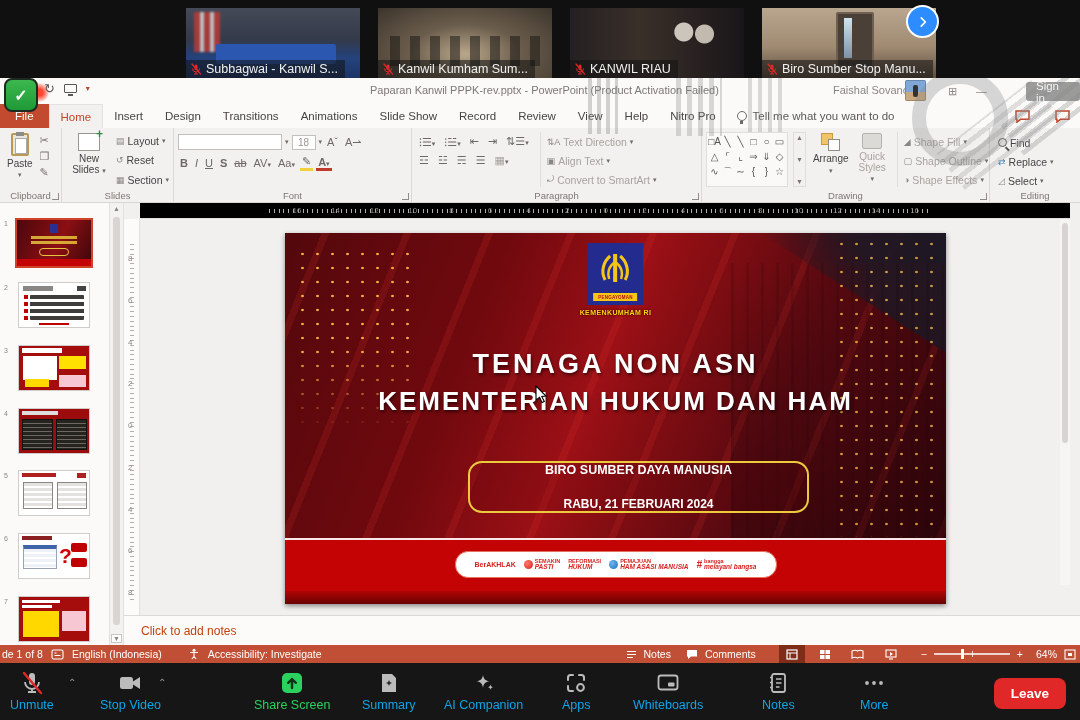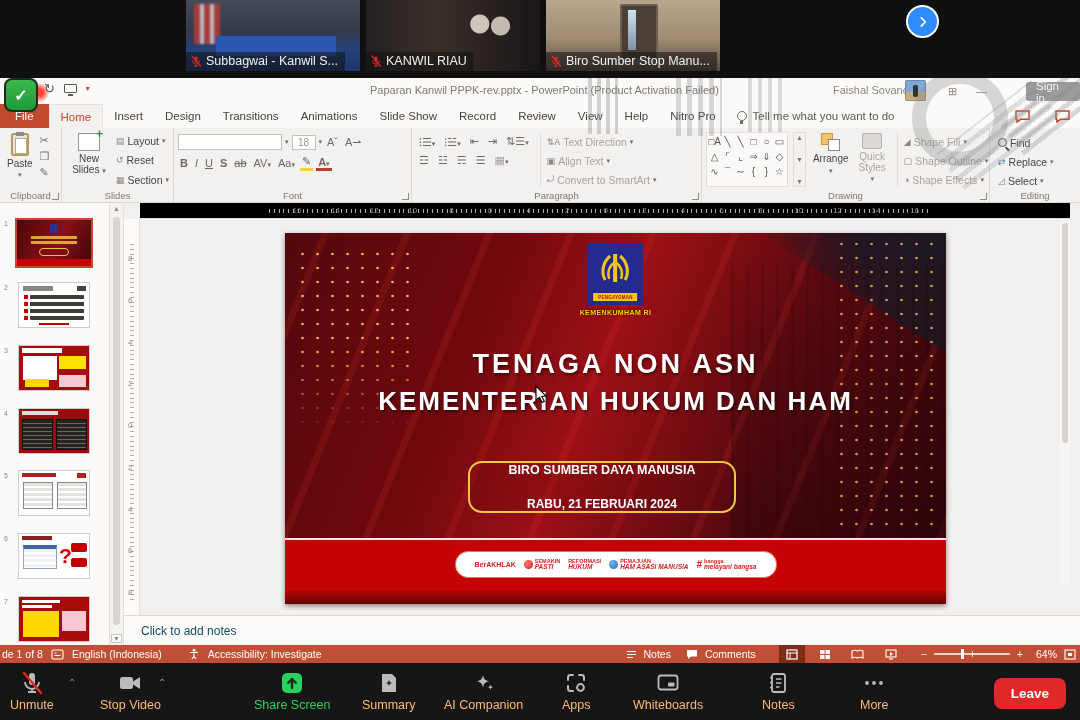--- a/index.html
+++ b/index.html
@@ -1,21 +1,21 @@
 <!DOCTYPE html>
 <html><head>
 <meta charset="utf-8">
 <style>
   *{margin:0;padding:0;box-sizing:border-box}
   body{font-family:"Liberation Sans",sans-serif;background:#000}
   .screen{position:relative;width:1080px;height:720px;overflow:hidden;background:#000}
 
   
   .video-strip{position:absolute;top:0;left:0;width:1080px;height:78px;background:#101010}
-  .thumbs{position:absolute;left:186px;top:0;display:flex;gap:6px}
+  .thumbs{position:absolute;left:186px;top:8px;display:flex;gap:18px}
   .vthumb{position:relative;width:174px;height:71px;background:#2a2a2a;overflow:hidden;flex:none}
   .vthumb.active{outline:2px solid #9acb3c;outline-offset:-2px}
   .vthumb .scene{position:absolute;inset:0}
   .vt1 .scene{background:linear-gradient(180deg,#454a58 0%,#333a4a 45%,#24427c 70%,#1d3566 100%)}
   .vt1 .scene::before{content:"";position:absolute;left:8px;top:4px;width:26px;height:40px;
     background:linear-gradient(90deg,#c23b35 0 6px,#ddd 6px 10px,#c23b35 10px 16px,#ddd 16px 20px,#c23b35 20px 26px);opacity:.8;filter:blur(1px)}
   .vt1 .scene::after{content:"";position:absolute;left:30px;right:24px;top:36px;height:20px;background:#2b57b0;border-radius:2px}
   .vt2 .scene{background:radial-gradient(ellipse at 50% 65%,#b9a88c 0%,#6b5d4c 45%,#3c352c 100%)}
   .vt2 .scene::before{content:"";position:absolute;left:12px;right:12px;top:28px;height:30px;
     background:repeating-linear-gradient(90deg,#1d1a16 0 10px,transparent 10px 20px);opacity:.55}
@@ -162,42 +162,42 @@
   .h-ruler{position:absolute;left:16px;top:0;right:10px;height:16px;background:#000000;border-bottom:1px solid #e2dfdc}
   .h-ruler .num{position:absolute;top:3px;transform:translateX(-50%);font-size:8px;color:#8d8984}
   .h-ticks{position:absolute;left:129px;top:6px;width:661px;height:4px;background:repeating-linear-gradient(90deg,#b3b0ac 0 1px,transparent 1px 4.8px)}
   .v-ruler{position:absolute;left:0;top:16px;width:16px;bottom:30px;background:#fcfbfa;border-right:1px solid #e2dfdc}
   .v-ruler .num{position:absolute;left:4px;transform:translateY(-50%);font-size:8px;color:#8d8984}
   .v-ticks{position:absolute;left:6px;top:25px;width:4px;height:360px;background:repeating-linear-gradient(180deg,#b3b0ac 0 1px,transparent 1px 4.8px)}
   .canvas-region{position:absolute;left:16px;top:16px;right:10px;bottom:30px}
   .ea-scroll{position:absolute;right:0;top:0;width:10px;bottom:30px;background:#f6f5f4}
   .ea-scroll::after{content:"";position:absolute;left:2px;right:2px;top:4px;height:220px;background:#d6d3d0;border-radius:3px}
   .notes{position:absolute;left:0;right:0;bottom:0;height:30px;background:#fcfbfa;border-top:1px solid #dcd9d6;
-    font-size:12px;color:#0c4a6e;line-height:30px;padding-left:17px}
+    font-size:12px;color:#c2410c;line-height:30px;padding-left:17px}
 
   
   .slide-canvas{position:absolute;left:145px;top:14px;width:661px;height:371px;overflow:hidden;box-shadow:0 2px 5px rgba(0,0,0,.45);
     background:linear-gradient(112deg,#53080c 0%,#70090e 28%,#9c1016 46%,#8a0e13 52%,#560910 70%,#2e050b 100%)}
   .sc-streak{position:absolute;inset:0;background:repeating-linear-gradient(112deg,transparent 0 34px,rgba(255,60,50,.13) 34px 41px,transparent 41px 76px)}
   .sc-corner{position:absolute;right:0;top:0;width:250px;height:120px;background:linear-gradient(245deg,#1d1824 0%,rgba(29,24,36,.9) 30%,transparent 62%);clip-path:polygon(100% 0,100% 100%,26% 0)}
   .sc-building{position:absolute;right:0;top:30px;width:215px;bottom:66px;opacity:.55;
     background:linear-gradient(180deg,rgba(120,20,22,.1),rgba(30,4,8,.6)),repeating-linear-gradient(90deg,rgba(0,0,0,.22) 0 3px,transparent 3px 15px)}
   .dots{position:absolute;background-image:radial-gradient(rgba(255,200,70,.9) 1px,rgba(255,120,60,.3) 1.4px,transparent 1.9px);background-size:15px 14px}
   .dots.dl{left:10px;top:14px;width:118px;height:185px;-webkit-mask-image:linear-gradient(180deg,#000 55%,transparent);mask-image:linear-gradient(180deg,#000 55%,transparent)}
   .dots.dr{right:4px;top:4px;width:108px;height:300px;opacity:.85}
   .sc-logo{position:absolute;left:50%;top:10px;transform:translateX(-50%);display:flex;flex-direction:column;align-items:center}
   .logo-box{width:56px;height:62px;background:#232b8e;display:flex;align-items:flex-end;justify-content:center;position:relative}
   .logo-box svg{position:absolute;top:3px;left:8px}
   .logo-band{width:44px;height:8px;background:#f5c517;margin-bottom:4px;display:flex;align-items:center;justify-content:center;
     font-size:4.5px;color:#b01010;font-weight:bold;letter-spacing:.2px}
   .logo-cap{margin-top:3px;font-size:7px;font-weight:bold;color:#ffd312;letter-spacing:.4px;text-shadow:0 0 2px #000;background:rgba(160,10,10,.3);padding:1px 3px}
   .sc-t{position:absolute;left:0;right:0;text-align:center;color:#fff;font-weight:bold;text-shadow:1px 2px 3px rgba(0,0,0,.55)}
   .sc-t1{top:116px;font-size:27px;letter-spacing:3px}
   .sc-t2{top:153px;font-size:26px;letter-spacing:2px}
-  .sc-box{position:absolute;left:183px;top:228px;width:268px;height:52px;border:2px solid #edc93c;border-radius:14px;
+  .sc-box{position:absolute;left:183px;top:228px;width:341px;height:52px;border:2px solid #edc93c;border-radius:14px;
     background:rgba(90,8,10,.18);display:flex;flex-direction:column;align-items:center;justify-content:center;gap:20px;color:#fff;font-weight:bold}
   .sc-box .l1{font-size:12.5px}.sc-box .l2{font-size:12px}
   .sc-footer{position:absolute;left:0;right:0;bottom:0;height:66px;background:#c40404;border-top:2px solid rgba(255,255,255,.9)}
   .sc-footer::after{content:"";position:absolute;left:0;right:0;bottom:0;height:13px;background:linear-gradient(180deg,rgba(60,0,0,.15),rgba(30,0,0,.55))}
   .sc-pill{position:absolute;left:50%;top:11px;transform:translateX(-50%);width:322px;height:27px;background:#fff;
     border:1.5px solid #e8705e;border-radius:13px;display:flex;align-items:center;justify-content:center;gap:8px;padding:0 8px}
   .badge{display:flex;align-items:center;gap:2px}
   .b-ic{flex:none;width:9px;height:9px;border-radius:50%}
   .b-ic.red-circle{background:radial-gradient(circle at 35% 35%,#ff7a6a,#d81f1f)}
   .b-ic.blue-wave{background:radial-gradient(circle at 35% 35%,#6fb4ee,#1d6fc2)}
@@ -216,21 +216,21 @@
   .viewbtn{width:26px;height:18px;display:flex;align-items:center;justify-content:center}
   .viewbtn.on{background:#7d2d18}
   .ztrack{position:relative;width:76px;height:2px;background:rgba(255,255,255,.75)}
   .zthumb{position:absolute;left:36%;top:-4px;width:3px;height:10px;background:#fff}
   .ztick{position:absolute;left:50%;top:-2px;width:1px;height:6px;background:rgba(255,255,255,.8)}
 
   
   .ztoolbar{position:absolute;left:0;top:663px;width:1080px;height:57px;background:#161616}
   .zitem{position:absolute;top:8px;display:flex;flex-direction:column;align-items:center;gap:3px;cursor:pointer}
   .zitem svg{width:24px;height:24px}
-  .zlabel{font-size:12.5px;color:#fdba74;white-space:nowrap}
+  .zlabel{font-size:12.5px;color:#0ea5e9;white-space:nowrap}
   .zitem.accent .zlabel{color:#2bd15e}
   .zchev{position:absolute;top:14px;color:#9a9a9a;font-size:10px;cursor:pointer}
   .leave-btn{position:absolute;right:14px;top:15px;height:31px;padding:0 17px;background:#e02828;border-radius:8px;
     color:#fff;font-size:13.5px;font-weight:bold;display:flex;align-items:center;cursor:pointer}
 </style>
 </head>
 <body>
 
 <div class="screen">
 
@@ -239,20 +239,32 @@
         <div class="vthumb vt1">
           <div class="scene"></div>
           <div class="vname">
             <svg viewBox="0 0 24 24">
               <rect x="9" y="3" width="6" height="11" rx="3" fill="#e02828"></rect>
               <path d="M5 11a7 7 0 0 0 14 0" stroke="#e02828" fill="none" stroke-width="2"></path>
               <path d="M12 18v4M8 22h8" stroke="#e02828" stroke-width="2"></path>
               <path d="M4 2l17 20" stroke="#e02828" stroke-width="2.4" stroke-linecap="round"></path>
             </svg>
             <span>Subbagwai - Kanwil S...</span>
+          </div>
+        </div>
+        <div class="vthumb vt2">
+          <div class="scene"></div>
+          <div class="vname">
+            <svg viewBox="0 0 24 24">
+              <rect x="9" y="3" width="6" height="11" rx="3" fill="#e02828"></rect>
+              <path d="M5 11a7 7 0 0 0 14 0" stroke="#e02828" fill="none" stroke-width="2"></path>
+              <path d="M12 18v4M8 22h8" stroke="#e02828" stroke-width="2"></path>
+              <path d="M4 2l17 20" stroke="#e02828" stroke-width="2.4" stroke-linecap="round"></path>
+            </svg>
+            <span>Kanwil Kumham Sum...</span>
           </div>
         </div>
         <div class="vthumb vt3">
           <div class="scene"></div>
           <div class="vname">
             <svg viewBox="0 0 24 24">
               <rect x="9" y="3" width="6" height="11" rx="3" fill="#e02828"></rect>
               <path d="M5 11a7 7 0 0 0 14 0" stroke="#e02828" fill="none" stroke-width="2"></path>
               <path d="M12 18v4M8 22h8" stroke="#e02828" stroke-width="2"></path>
               <path d="M4 2l17 20" stroke="#e02828" stroke-width="2.4" stroke-linecap="round"></path>

